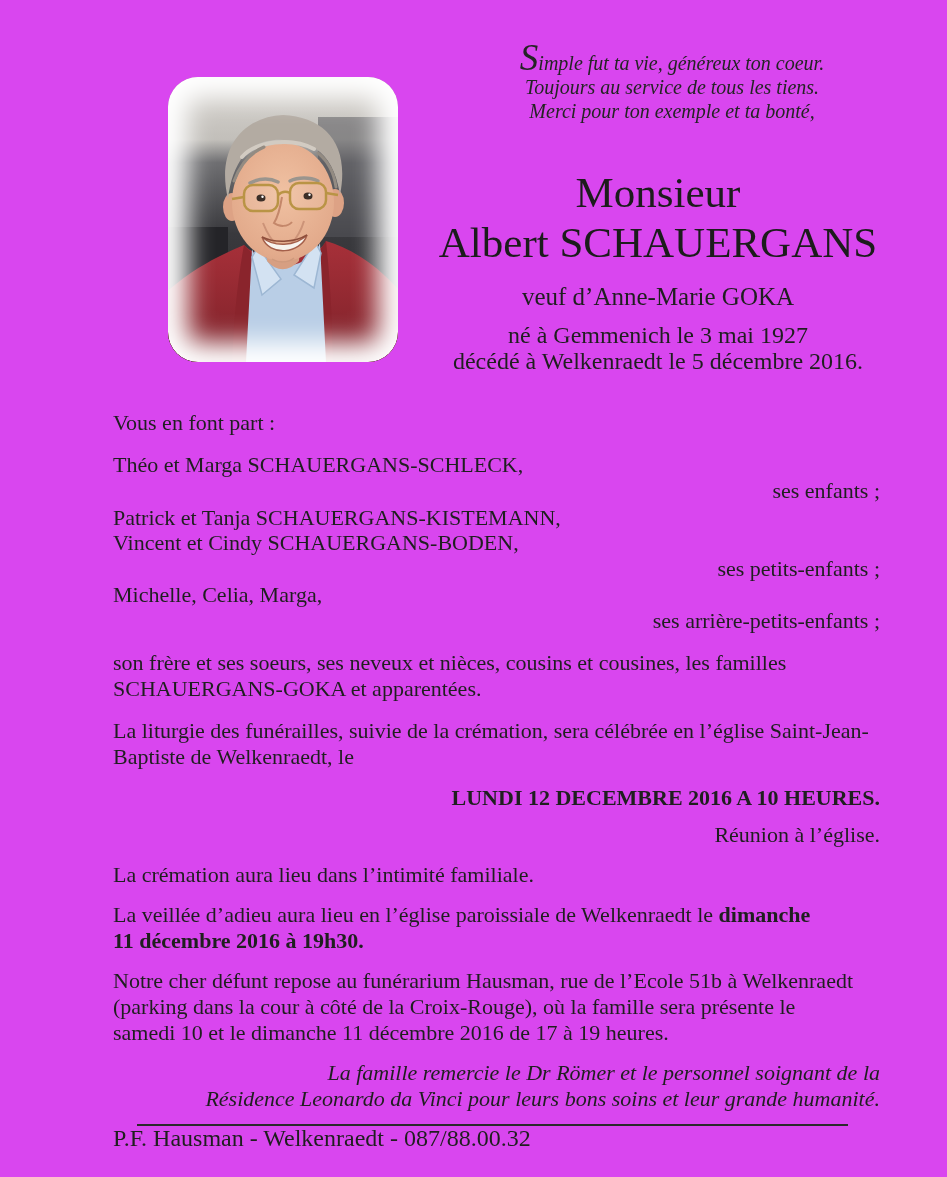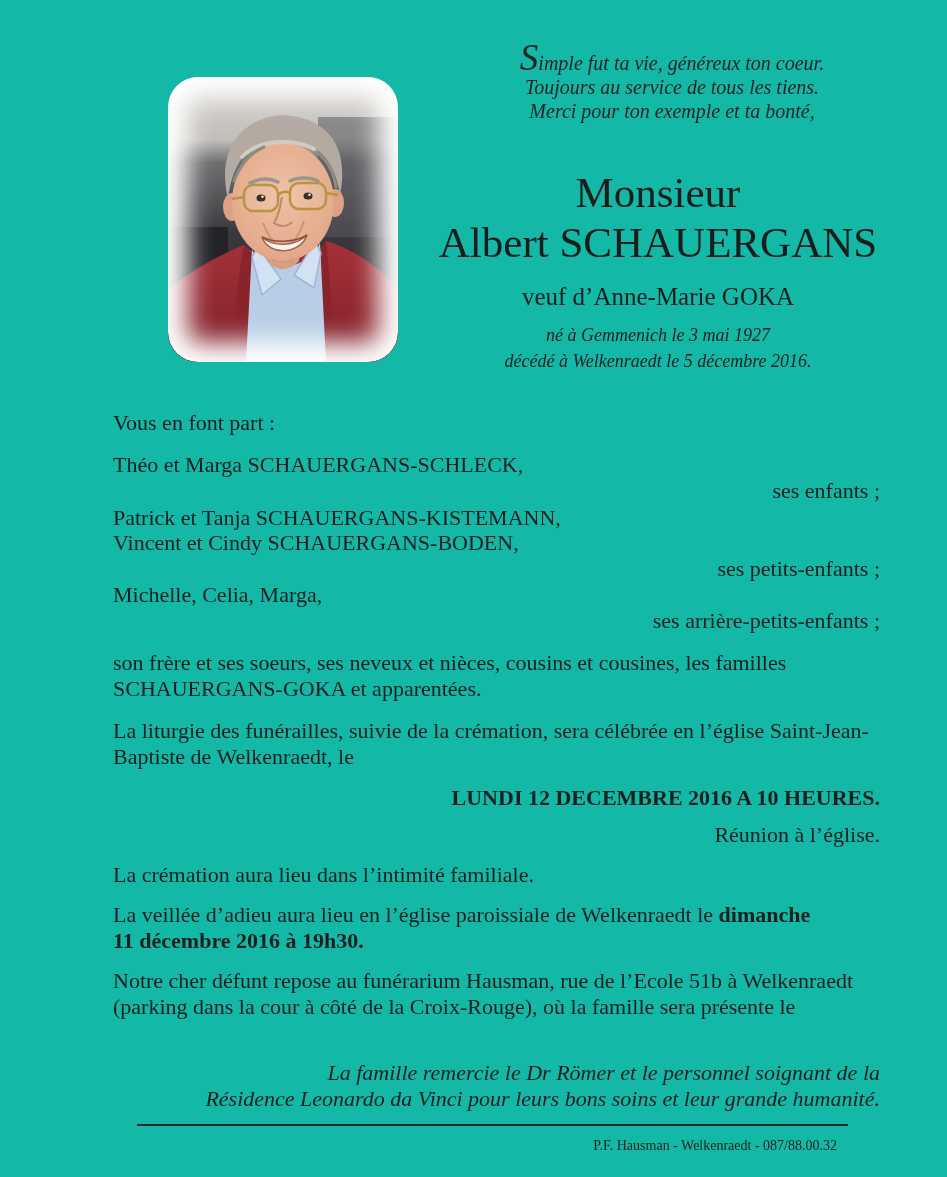--- a/index.html
+++ b/index.html
@@ -1,19 +1,19 @@
 <!DOCTYPE html>
 <html><head>
 <meta charset="utf-8">
 <style>
   html,body{margin:0;padding:0;background:#ffffff;}
   .page{
     position:relative;
     width:947px;height:1177px;
-    background:#14b8a6;
+    background:#d946ef;
     font-family:"Liberation Serif","DejaVu Serif",serif;
     color:#1f1f1f;
     overflow:hidden;
   }
   
   .photo{
     position:absolute;left:168px;top:77px;width:230px;height:285px;
     border-radius:30px;overflow:hidden;
   }
   .photo svg{display:block;width:100%;height:100%;}
@@ -27,36 +27,36 @@
     position:absolute;left:422px;top:46px;width:500px;
     text-align:center;font-style:italic;
     font-size:20px;line-height:24px;color:#242424;
   }
   .quote .initial{font-size:37px;line-height:24px;}
   .name-block{
     position:absolute;left:408px;top:168px;width:500px;text-align:center;
   }
   .deceased-title,.deceased-name{font-size:43px;line-height:50px;color:#1c1c1c;}
   .widower-line{font-size:25px;line-height:30px;margin-top:14px;}
-  .dates{font-size:18px;line-height:26px;margin-top:10px;font-style:italic;}
+  .dates{font-size:24px;line-height:26px;margin-top:10px;}
   
   .body-col{
     position:absolute;left:113px;top:402px;width:767px;height:775px;
     font-size:22px;line-height:26px;
   }
   .ln{position:absolute;left:0;width:767px;white-space:nowrap;}
   .right{text-align:right;}
   .center{text-align:right;}
   .bold{font-weight:bold;}
   .italic{font-style:italic;}
   .rule{
     position:absolute;left:24px;top:722px;width:711px;height:0;
     border-top:2px solid #2a2a2a;
   }
-  .footer-line{position:absolute;left:0;top:723px;width:724px;text-align:right;font-size:14px;line-height:26px;margin-top:8px;}
+  .footer-line{position:absolute;left:0;top:723px;width:724px;text-align:left;font-size:24px;line-height:26px;}
 </style>
 </head>
 <body>
 
 <div class="page">
 
   <div class="photo">
     <svg viewBox="0 0 230 285" xmlns="http://www.w3.org/2000/svg">
       <defs>
         <linearGradient id="bgGrad" x1="0" y1="0" x2="0" y2="1">
@@ -164,20 +164,21 @@
     <div class="ln center bold" style="top:383px">LUNDI 12 DECEMBRE 2016 A 10 HEURES.</div>
     <div class="ln center" style="top:420px">Réunion à l’église.</div>
 
     <div class="ln" style="top:460px">La crémation aura lieu dans l’intimité familiale.</div>
 
     <div class="ln" style="top:500px"><span>La veillée d’adieu aura lieu en l’église paroissiale de Welkenraedt le </span><span class="bold">dimanche</span></div>
     <div class="ln bold" style="top:526px">11 décembre 2016 à 19h30.</div>
 
     <div class="ln" style="top:566px">Notre cher défunt repose au funérarium Hausman, rue de l’Ecole 51b à Welkenraedt</div>
     <div class="ln" style="top:592px">(parking dans la cour à côté de la Croix-Rouge), où la famille sera présente le</div>
+    <div class="ln" style="top:618px">samedi 10 et le dimanche 11 décembre 2016 de 17 à 19 heures.</div>
 
     <div class="ln center italic" style="top:658px">La famille remercie le Dr Römer et le personnel soignant de la</div>
     <div class="ln center italic" style="top:684px">Résidence Leonardo da Vinci pour leurs bons soins et leur grande humanité.</div>
 
     <div class="rule"></div>
     <div class="footer-line">P.F. Hausman - Welkenraedt - 087/88.00.32</div>
   </div>
 
 </div>
 

